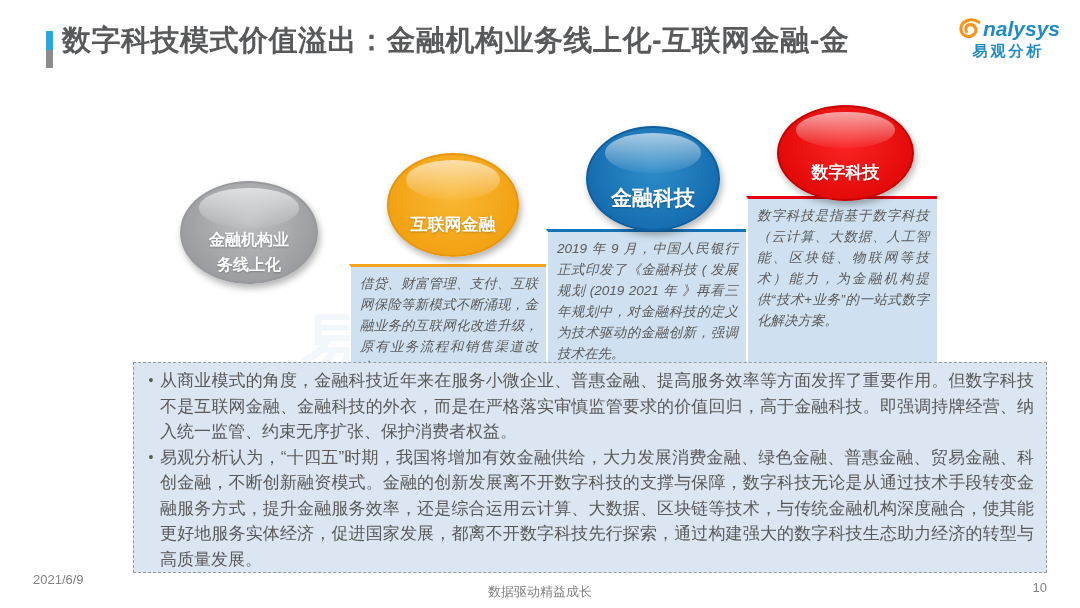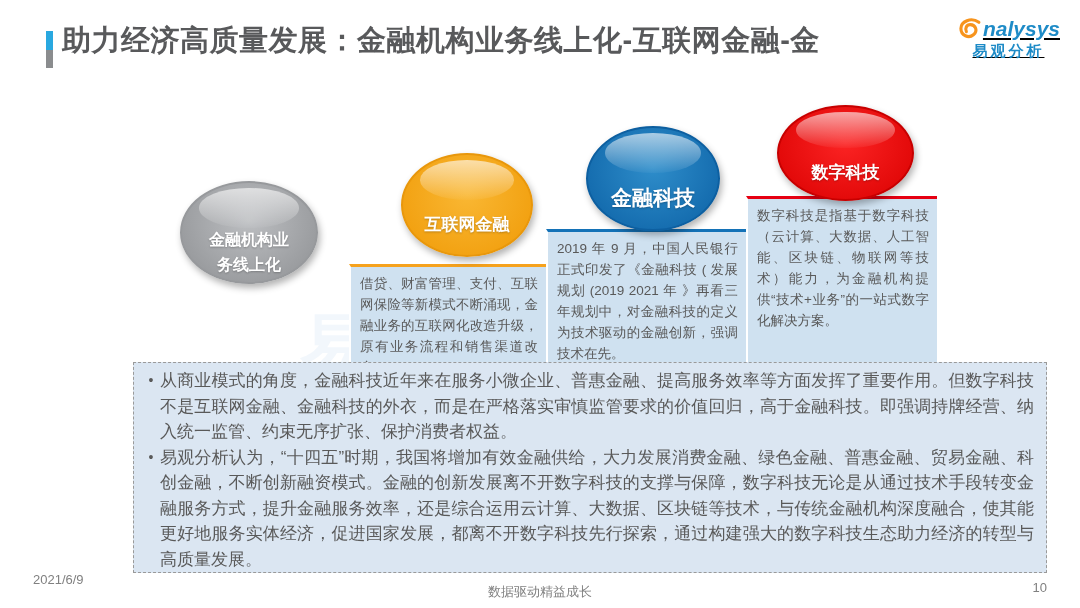--- a/index.html
+++ b/index.html
@@ -9,56 +9,56 @@
   }
   
   .accent-bar {
     position:absolute; left:46px; top:31px; width:7px; height:37px;
     background:linear-gradient(to bottom,#29a8e0 0%,#29a8e0 52%,#8a8c8e 52%,#8a8c8e 100%);
   }
   .title {
     position:absolute; left:62px; top:22px; width:930px;
     font-size:29px; font-weight:bold; color:#58595b; line-height:36px; letter-spacing:0.5px;
   }
-  .logo { position:absolute; right:20px; top:16px; text-align:center;text-decoration:underline; }
+  .logo { position:absolute; right:20px; top:16px; text-align:center; }
   .logo-row { display:flex; align-items:center; justify-content:center; }
   .logo-swirl svg { width:25px; height:25px; display:block; margin-right:1px; }
   .logo-brand { font-size:21px; font-weight:bold; font-style:italic; color:#1e8bc7; letter-spacing:0px; }
   .logo-cn { font-size:15px; font-weight:bold; color:#1e8bc7; letter-spacing:3px; margin-top:1px; }
   
   .watermark {
     position:absolute; left:300px; top:300px; font-size:72px; font-weight:bold;
     color:rgba(110,170,220,0.09); letter-spacing:18px; pointer-events:none; white-space:nowrap;
   }
   
   .panel { position:absolute; background:#cfe1f0; box-sizing:border-box; }
   .panel-desc {
     padding:6px 8px 0 9px; font-size:13.5px; line-height:21px; color:#595959;
-    text-align:justify; letter-spacing:0px;
+    text-align:justify; letter-spacing:0px;font-style:italic;
   }
   .p1 { left:140px; top:293px; width:209px; height:69px; border-top:3px solid #a0a3a6; }
   .p2 { left:349px; top:264px; width:197px; height:98px; border-top:3px solid #f6a21d; border-left:2px solid #ffffff; }
   .p3 { left:546px; top:229px; width:200px; height:133px; border-top:3px solid #1472b7; border-left:2px solid #ffffff; }
   .p4 { left:746px; top:196px; width:191px; height:166px; border-top:3px solid #e60012; border-left:2px solid #ffffff; }
   
   .ellipse {
     position:absolute; border-radius:50%; display:flex; align-items:center; justify-content:center;
     text-align:center; color:#ffffff; font-weight:bold;
     box-shadow:2px 4px 7px rgba(0,0,0,0.30);
   }
   .ellipse .gloss {
     position:absolute; top:5%; left:13%; width:74%; height:40%; border-radius:50%;
     background:linear-gradient(to bottom,rgba(255,255,255,0.62),rgba(255,255,255,0.04));
   }
   .ellipse .elabel { position:relative; z-index:2; text-shadow:0 1px 2px rgba(0,0,0,0.25);margin-top:39px; }
   .e1 { left:180px; top:181px; width:134px; height:99px;
         background:radial-gradient(ellipse at 50% 38%,#bcbec1,#8e9093); border:2px solid #97999c;
         font-size:16px; line-height:25px; }
   .e1 .elabel { width:86px; }
-  .e2 { left:401px; top:153px; width:128px; height:100px;
+  .e2 { left:387px; top:153px; width:128px; height:100px;
         background:radial-gradient(ellipse at 50% 40%,#f9b733,#f09a06); border:2px solid #e8970c;
         font-size:17px;text-align:right; }
   .e3 { left:586px; top:126px; width:130px; height:101px;
         background:radial-gradient(ellipse at 50% 40%,#2e8dca,#0c61a5); border:2px solid #0d5fa0;
         font-size:21px; }
   .e4 { left:777px; top:105px; width:133px; height:92px;
         background:radial-gradient(ellipse at 50% 40%,#fb2323,#da0000); border:2px solid #c70000;
         font-size:17px; }
   
   .summary {
@@ -74,21 +74,21 @@
   .footer-slogan{ position:absolute; left:0; right:0; top:583px; text-align:center; font-size:13px; color:#808080; }
   .footer-page  { position:absolute; right:33px; top:580px; font-size:13px; color:#808080; }
 </style>
 </head>
 <body>
 
 <div class="slide">
 
   <div class="accent-bar"></div>
   <div class="title">
-    <div>助力经济高质量发展：金融机构业务线上化-互联网金融-金</div>
+    <div>数字科技模式价值溢出：金融机构业务线上化-互联网金融-金</div>
   </div>
 
   <div class="logo">
     <div class="logo-row">
       <span class="logo-swirl">
         <svg viewBox="0 0 32 32">
           <path d="M28 8 C18 1, 5 7, 5 16 C5 25, 15 29, 21 24 C27 19, 24 11, 17 11 C12 11, 10 16, 12 20" fill="none" stroke="#f7941d" stroke-width="4" stroke-linecap="round"></path>
         </svg>
       </span>
       <span class="logo-brand">nalysys</span>

